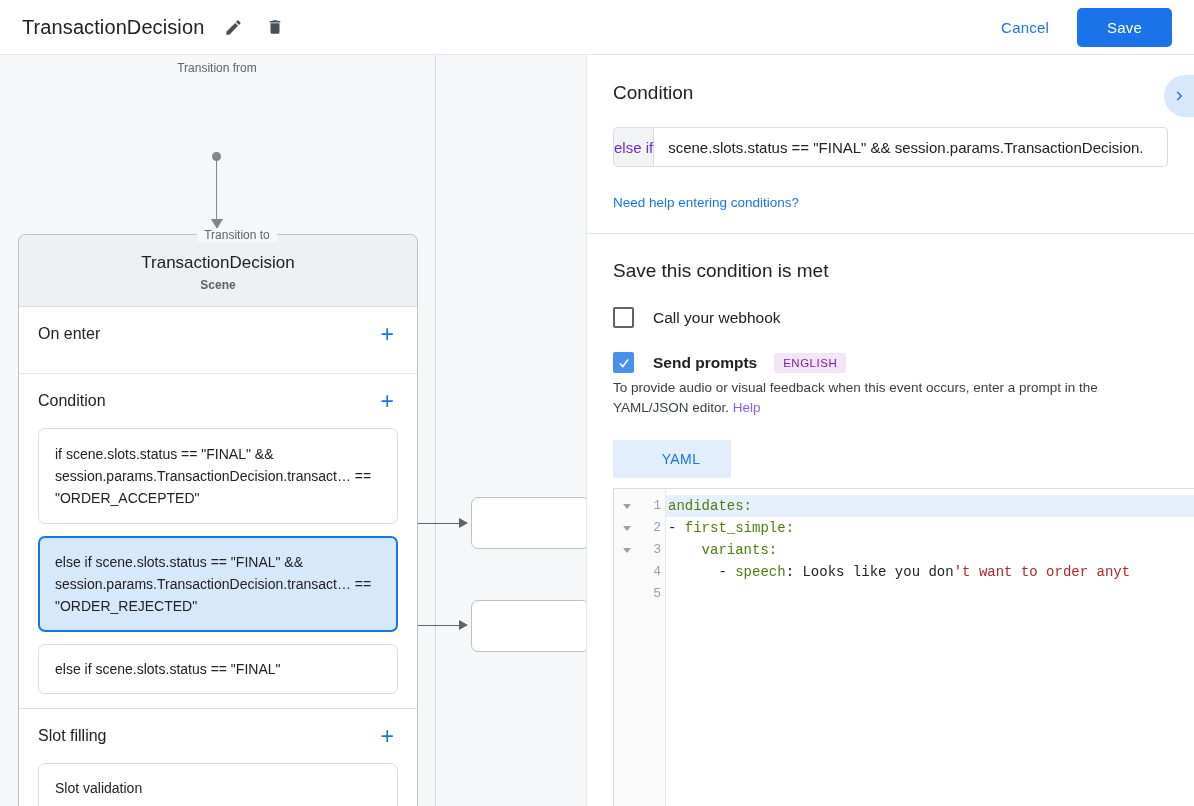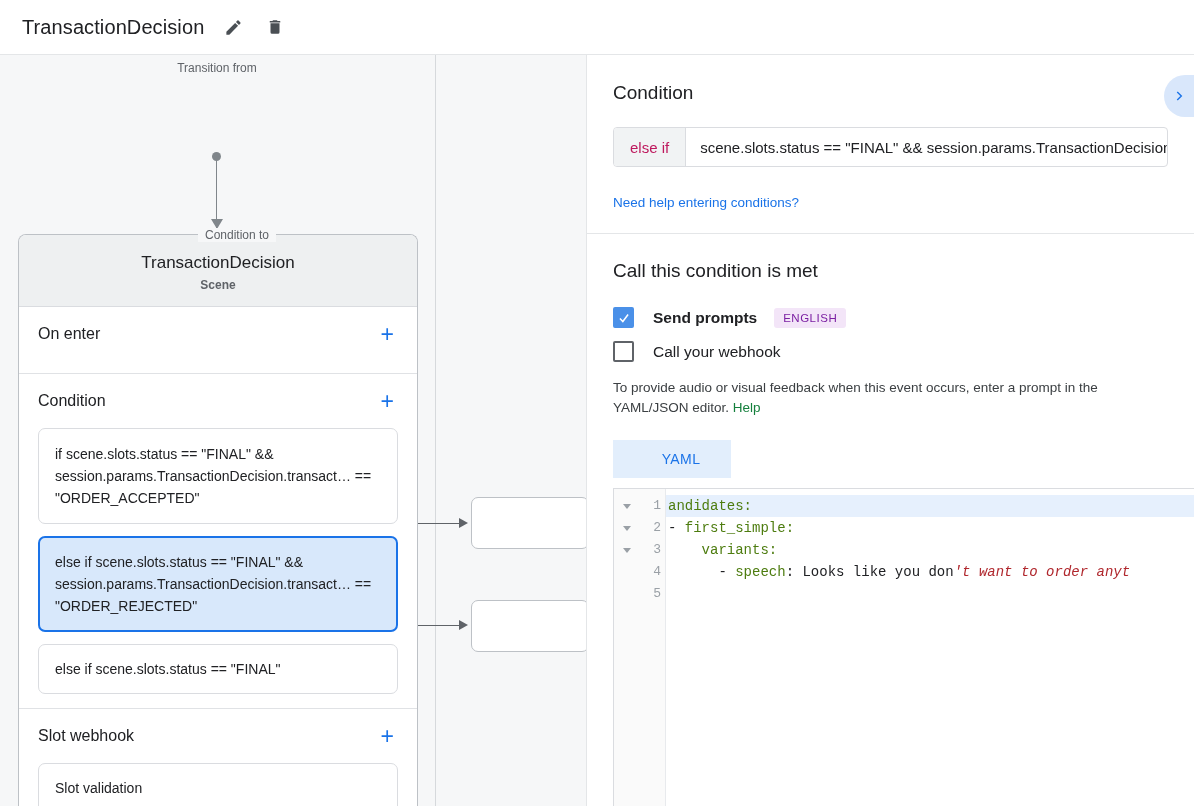--- a/index.html
+++ b/index.html
@@ -197,22 +197,22 @@
   .cond-input-row {
     display: flex; margin-top: 23px;
     border: 1px solid #dadce0; border-radius: 4px;
     height: 40px; overflow: hidden;
     background: #fff;
   }
   .cond-prefix {
     background: #f1f3f4;
     border-right: 1px solid #dadce0;
     display: flex; align-items: center;
-    padding: 0 16px;
-    font-size: 15px; color: #be185d;
+    padding: 0 0;
+    font-size: 15px; color: #6d28d9;
     flex: 0 0 auto;
   }
   .cond-value {
     flex: 1 1 auto;
     display: flex; align-items: center;
     padding: 0 14px;
     font-size: 15px; color: #202124;
     white-space: nowrap; overflow: hidden;
   }
   .help-link {
@@ -238,21 +238,21 @@
   .lang-badge {
     margin-left: 17px;
     background: #f3e5f8; color: #7b1fa2;
     font-size: 11.5px; letter-spacing: 0.5px;
     padding: 4px 9px; border-radius: 3px;
   }
   .hint {
     font-size: 13.5px; color: #3c4043; line-height: 20px;
     margin-top: -8px; margin-bottom: 22px;
   }
-  .hint a { color: #15803d; text-decoration: none; cursor: pointer; }
+  .hint a { color: #8b5cf6; text-decoration: none; cursor: pointer; }
 
   .tabs { display: flex; }
   .tab {
     width: 118px; height: 38px;
     display: flex; align-items: center; justify-content: center;
     font-size: 14px; color: #5f6368; cursor: pointer;
     letter-spacing: 0.4px;
     padding-left: 18px;
   }
   .tab.active { background: #e2eefc; color: #1a73e8; }
@@ -287,21 +287,21 @@
     flex: 1 1 auto;
     font-family: "Liberation Mono", monospace;
     font-size: 14px; line-height: 22px;
     padding-top: 6px;
     white-space: pre;
     overflow: hidden;
   }
   .code .ln { height: 22px; padding-left: 2px; }
   .code .ln.hl { background: #e6f0fd; }
   .k { color: #4d7c0f; }
-  .s { color: #b0272d; font-style: italic; }
+  .s { color: #b0272d; }
   .t { color: #202124; }
   .caret-dn {
     display:inline-block; width:0; height:0;
     border-left:4px solid transparent; border-right:4px solid transparent;
     border-top:5px solid #9aa0a6;
   }
 </style>
 </head>
 <body>
 
@@ -312,20 +312,24 @@
       <svg width="19" height="19" viewBox="0 0 24 24">
           <path d="M3 17.25V21h3.75L17.81 9.94l-3.75-3.75L3 17.25zM20.71 7.04a1 1 0 000-1.41l-2.34-2.34a1 1 0 00-1.41 0l-1.83 1.83 3.75 3.75 1.83-1.83z"></path>
         </svg>
     </button>
     <button class="icon-btn" title="delete">
       <svg width="18" height="18" viewBox="0 0 24 24">
           <path d="M6 19a2 2 0 002 2h8a2 2 0 002-2V7H6v12zM19 4h-3.5l-1-1h-5l-1 1H5v2h14V4z"></path>
         </svg>
     </button>
   </div>
+  <div class="topbar-right">
+    <button class="btn-cancel">Cancel</button>
+    <button class="btn-save">Save</button>
+  </div>
 </div>
 
 <div class="canvas">
 
   <div class="rail"></div>
 
   <div class="node-from-label">
     <span>Transition from</span>
   </div>
 
@@ -342,21 +346,21 @@
   <div class="flow-line" style="left:398px; top:570px; width:64px;"></div>
   <div class="flow-arrowhead" style="left:459px; top:565px;"></div>
   <div class="flow-box" style="left:471px; top:545px;"></div>
 
   <div class="scene-card">
     <div class="scene-head">
       <div class="scene-title">TransactionDecision</div>
       <div class="scene-sub">Scene</div>
     </div>
     <div class="scene-head-label">
-      <span>Condition to</span>
+      <span>Transition to</span>
     </div>
 
     <div class="section nopad">
       <div class="section-head">
         <div class="section-title">On enter</div>
         <button class="plus-btn">+</button>
       </div>
     </div>
 
     <div class="section">
@@ -364,21 +368,21 @@
         <div class="section-title">Condition</div>
         <button class="plus-btn">+</button>
       </div>
       <div class="cond-card">if scene.slots.status == "FINAL" &amp;&amp; session.params.TransactionDecision.transact… == "ORDER_ACCEPTED"</div>
       <div class="cond-card selected">else if scene.slots.status == "FINAL" &amp;&amp; session.params.TransactionDecision.transact… == "ORDER_REJECTED"</div>
       <div class="cond-card plain" style="margin-bottom:0;">else if scene.slots.status == "FINAL"</div>
     </div>
 
     <div class="section">
       <div class="section-head">
-        <div class="section-title">Slot webhook</div>
+        <div class="section-title">Slot filling</div>
         <button class="plus-btn">+</button>
       </div>
       <div class="cond-card plain" style="margin-bottom:12px;">Slot validation</div>
 
     </div>
   </div>
 </div>
 
 <div class="panel">
 
@@ -393,35 +397,35 @@
 
     <div class="cond-input-row">
       <div class="cond-prefix">else if</div>
       <div class="cond-value">scene.slots.status == "FINAL" &amp;&amp; session.params.TransactionDecision.</div>
     </div>
 
     <a class="help-link">Need help entering conditions?</a>
   </div>
 
   <div class="panel-sec-b">
-    <div class="panel-h2">Call this condition is met</div>
+    <div class="panel-h2">Save this condition is met</div>
+
+    <div class="cb-row">
+      <div class="cb"></div>
+      <div class="cb-label">Call your webhook</div>
+    </div>
 
     <div class="cb-row" style="margin-bottom:13px;">
       <div class="cb checked">
         <svg width="14" height="14" viewBox="0 0 24 24">
             <polyline points="5 13 10 18 19 6"></polyline>
           </svg>
       </div>
       <div class="cb-label" style="font-weight:bold;">Send prompts</div>
       <div class="lang-badge">ENGLISH</div>
-    </div>
-
-    <div class="cb-row">
-      <div class="cb"></div>
-      <div class="cb-label">Call your webhook</div>
     </div>
 
     <div class="hint">
       <span>To provide audio or visual feedback when this event occurs, enter a prompt in the YAML/JSON editor. </span><a>Help</a>
     </div>
 
     <div class="tabs">
       <div class="tab active">YAML</div>
     </div>
 

